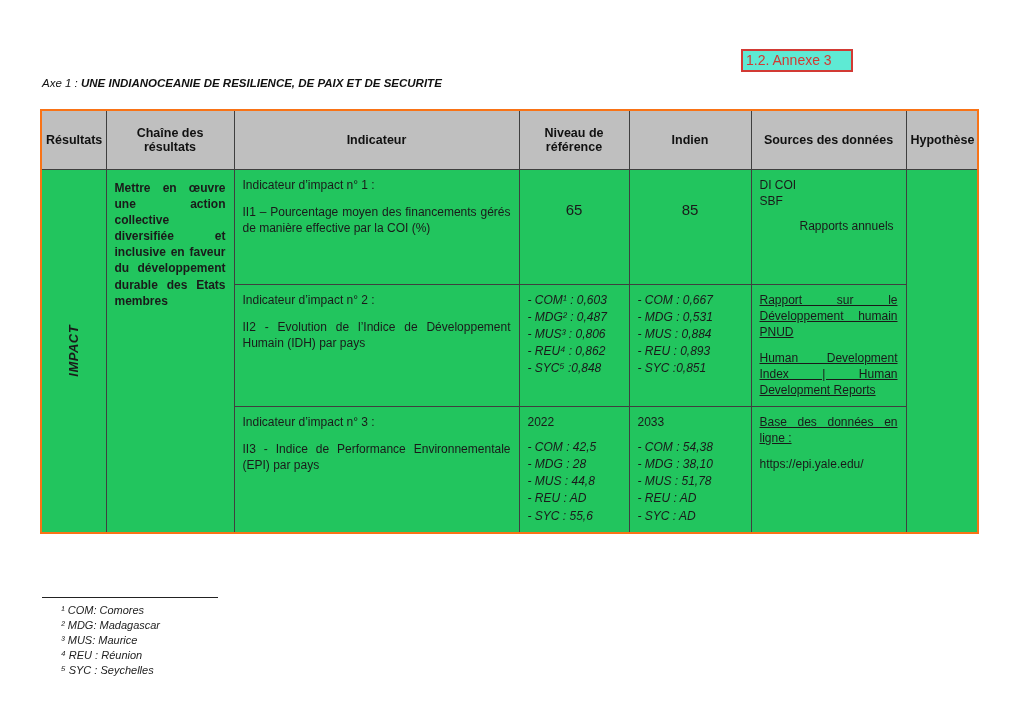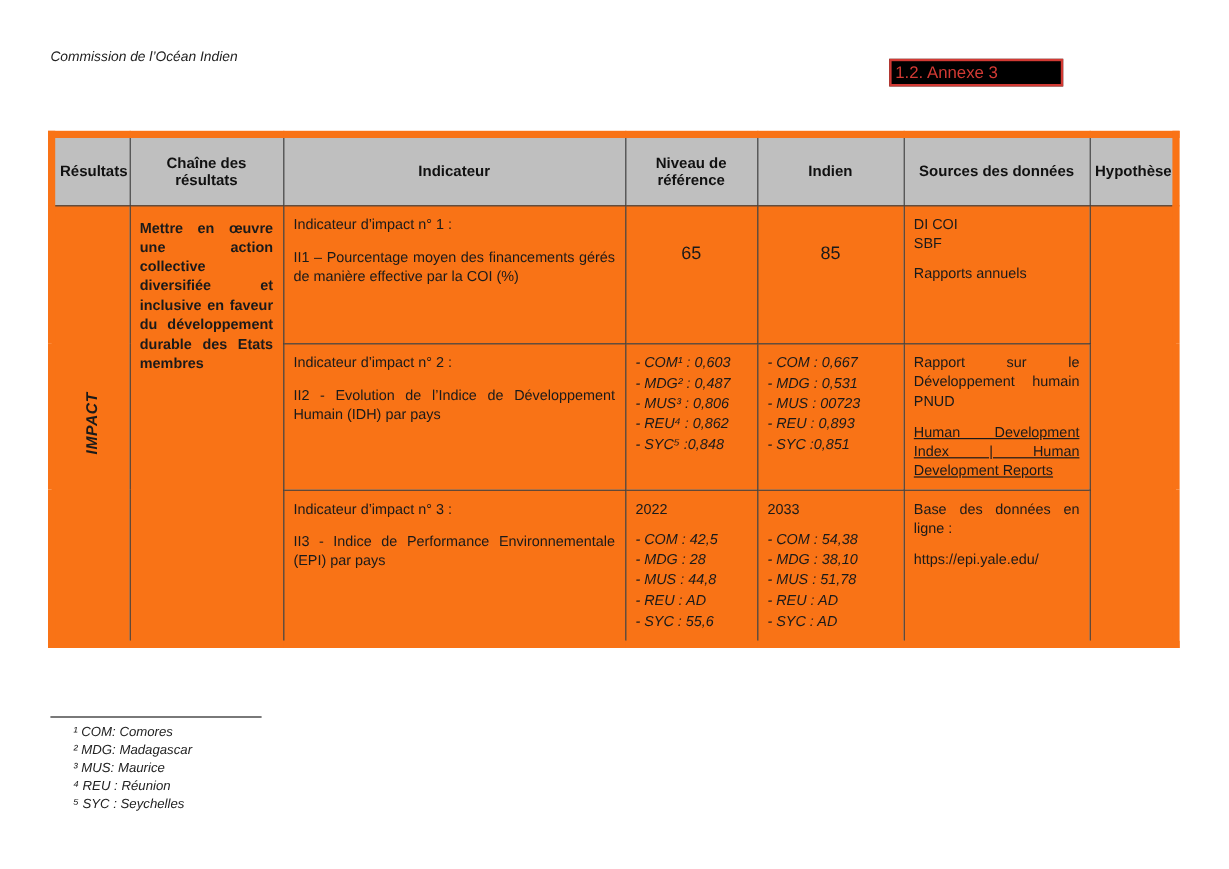--- a/index.html
+++ b/index.html
@@ -6,66 +6,68 @@
   html, body { width: 1024px; height: 724px; background: #ffffff; }
   body { font-family: "Liberation Sans", sans-serif; color: #1a1a1a; }
   .page { position: relative; width: 1024px; height: 724px; background: #fff; overflow: hidden; }
 
   
   .doc-header { position: absolute; left: 42px; top: 40px; font-style: italic; font-size: 11.5px; line-height: 16px; color: #222; }
   .axis-line { position: absolute; left: 42px; top: 77px; font-style: italic; font-size: 11.5px; color: #111; }
   .axis-line .axis-title { font-weight: bold; }
 
   
-  .annexe-box { position: absolute; left: 741px; top: 49px; width: 145px; height: 23px;
+  .annexe-box { position: absolute; left: 741px; top: 49px; width: 112px; height: 23px;
     border: 2px solid #d23a34; color: #d23a34; font-size: 14px; line-height: 19px;
-    padding-left: 3px; background: #000000; }
+    padding-left: 3px; background: #5eead4; }
 
   
   table.main { position: absolute; left: 40px; top: 109px; border-collapse: collapse; table-layout: fixed; width: 937px; }
   table.main, table.main td, table.main th { border: 1.5px solid #3f3f3f; }
-  table.main { border: 6px solid #f97316; }
+  table.main { border: 2px solid #f97316; }
   th { background: #bfbfbf; font-size: 12.5px; font-weight: bold; text-align: center; vertical-align: middle; padding: 4px; color: #111; }
-  td { background: #f97316; vertical-align: top; font-size: 12px; line-height: 1.35; padding: 7px 8px; }
+  td { background: #22c55e; vertical-align: top; font-size: 12px; line-height: 1.35; padding: 7px 8px; }
   tr.hdr { height: 59px; }
   tr.r1 { height: 115px; }
   tr.r2 { height: 117px; padding-left: 37px; }
   tr.r3 { height: 125px; }
 
   td.impact-cell { vertical-align: middle; text-align: center; padding: 0; }
   .impact-rot { display: inline-block; transform: rotate(-90deg); font-weight: bold; font-style: italic; font-size: 13px; letter-spacing: 0.5px; }
 
   td.chain-cell { font-weight: bold; text-align: justify; padding-top: 10px; }
 
   .ind-title { margin-bottom: 11px; }
   .ind-text { text-align: justify; }
 
   td.num-cell { text-align: center; vertical-align: top; padding-top: 30px; font-size: 15px; }
 
   .list-line { padding-left: 12px; text-indent: -12px; margin-bottom: 1px; font-style: italic; }
   .year-line { margin-bottom: 9px; }
 
   .src-p { margin-bottom: 10px; }
-  .src-justify { text-align: justify; }
+  .src-justify { text-align: justify; text-decoration: underline; }
   .src-link { text-decoration: underline; color: #1a1a1a; cursor: pointer; }
-  .gap-top { margin-top: 9px; }
+  .gap-top { margin-top: 9px; margin-left: 40px; }
 
   
   .foot-sep { position: absolute; left: 42px; top: 597px; width: 176px; border-top: 1.5px solid #222; }
   .footnotes { position: absolute; left: 42px; top: 603px; font-style: italic; font-size: 11px; line-height: 15px; color: #222; margin-left: 19px; }
 </style>
 </head>
 <body>
 
 <div class="page">
 
   <div class="doc-header">
-    <div>Commission de l’Océan Indien</div>
   </div>
 
+  <div class="axis-line">
+    <span>Axe 1 : </span><span class="axis-title">UNE INDIANOCEANIE DE RESILIENCE, DE PAIX ET DE SECURITE</span>
+  </div>
 
   <div class="annexe-box">1.2. Annexe 3</div>
 
   <table class="main">
     <colgroup>
       <col style="width:65px">
         <col style="width:128px">
         <col style="width:285px">
       <col style="width:110px">
         <col style="width:122px">
@@ -110,21 +112,21 @@
       <td>
         <div class="list-line">- COM¹ : 0,603</div>
         <div class="list-line">- MDG² : 0,487</div>
         <div class="list-line">- MUS³ : 0,806</div>
         <div class="list-line">- REU⁴ : 0,862</div>
         <div class="list-line">- SYC⁵ :0,848</div>
       </td>
       <td>
         <div class="list-line">- COM : 0,667</div>
         <div class="list-line">- MDG : 0,531</div>
-        <div class="list-line">- MUS : 00723</div>
+        <div class="list-line">- MUS : 0,884</div>
         <div class="list-line">- REU : 0,893</div>
         <div class="list-line">- SYC :0,851</div>
       </td>
       <td>
         <div class="src-p src-justify">Rapport sur le Développement humain PNUD</div>
         <div class="src-justify src-link">Human Development Index | Human Development Reports</div>
       </td>
     </tr>
 
     <tr class="r3">

